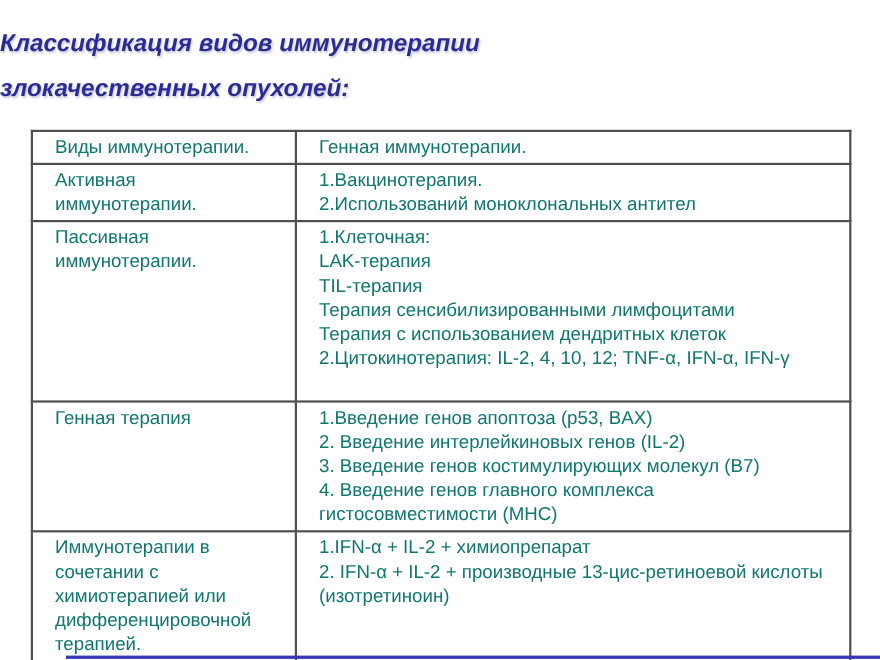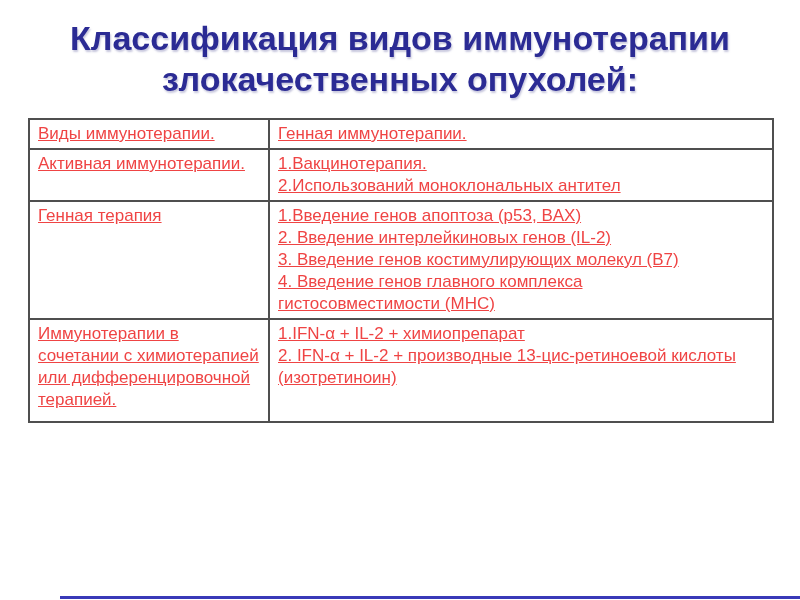--- a/index.html
+++ b/index.html
@@ -11,48 +11,47 @@
   }
   .slide {
     position: relative;
     width: 800px; height: 600px;
     background: #ffffff;
   }
   .slide-title {
     position: absolute;
     top: 18px; left: 0;
     width: 100%;
-    text-align: center;
-    font-size: 34px;
+    font-size: 22px;
     font-weight: bold;
     line-height: 41px;
     color: #2b2b94;
     text-shadow: 1px 2px 2px rgba(130,130,180,0.45);
     white-space: pre-line;
+    font-style: italic;
   }
   table.classification {
     position: absolute;
     left: 28px; top: 118px;
     width: 744px;
     border-collapse: collapse;
     table-layout: fixed;
     background: #ffffff;
   }
   table.classification td, table.classification th {
     border: 2px solid #4f4f4f;
     vertical-align: top;
     text-align: left;
-    padding: 3px 8px;
+    padding: 3px 20px;
     font-size: 17px;
     font-weight: normal;
     line-height: 22px;
-    color: #ef4444;
+    color: #0f766e;
     white-space: pre-line;
     overflow: hidden;
-    text-decoration: underline;
   }
   col.c-types   { width: 240px; }
   col.c-methods { width: 504px; }
   tr.r-header  { height: 30px; }
   tr.r-active  { height: 41px; }
   tr.r-passive { height: 164px; }
   tr.r-gene    { height: 91px; }
   tr.r-combo   { height: 103px; margin-top: 32px; }
   .bottom-rule {
     position: absolute;
@@ -77,20 +76,29 @@
     <tbody>
       <tr class="r-header">
         <td>Виды иммунотерапии.</td>
         <td>Генная иммунотерапии.</td>
       </tr>
       <tr class="r-active">
         <td>Активная иммунотерапии.</td>
         <td>1.Вакцинотерапия.
 2.Использований моноклональных антител</td>
       </tr>
+      <tr class="r-passive">
+        <td>Пассивная иммунотерапии.</td>
+        <td>1.Клеточная:
+LAK-терапия
+TIL-терапия
+Терапия сенсибилизированными лимфоцитами
+Терапия с использованием дендритных клеток
+2.Цитокинотерапия: IL-2, 4, 10, 12; TNF-α, IFN-α, IFN-γ</td>
+      </tr>
       <tr class="r-gene">
         <td>Генная терапия</td>
         <td>1.Введение генов апоптоза (p53, BAX)
 2. Введение интерлейкиновых генов (IL-2)
 3. Введение генов костимулирующих молекул (B7)
 4. Введение генов главного комплекса
 гистосовместимости (MHC)</td>
       </tr>
       <tr class="r-combo">
         <td>Иммунотерапии в сочетании с химиотерапией или дифференцировочной терапией.</td>

